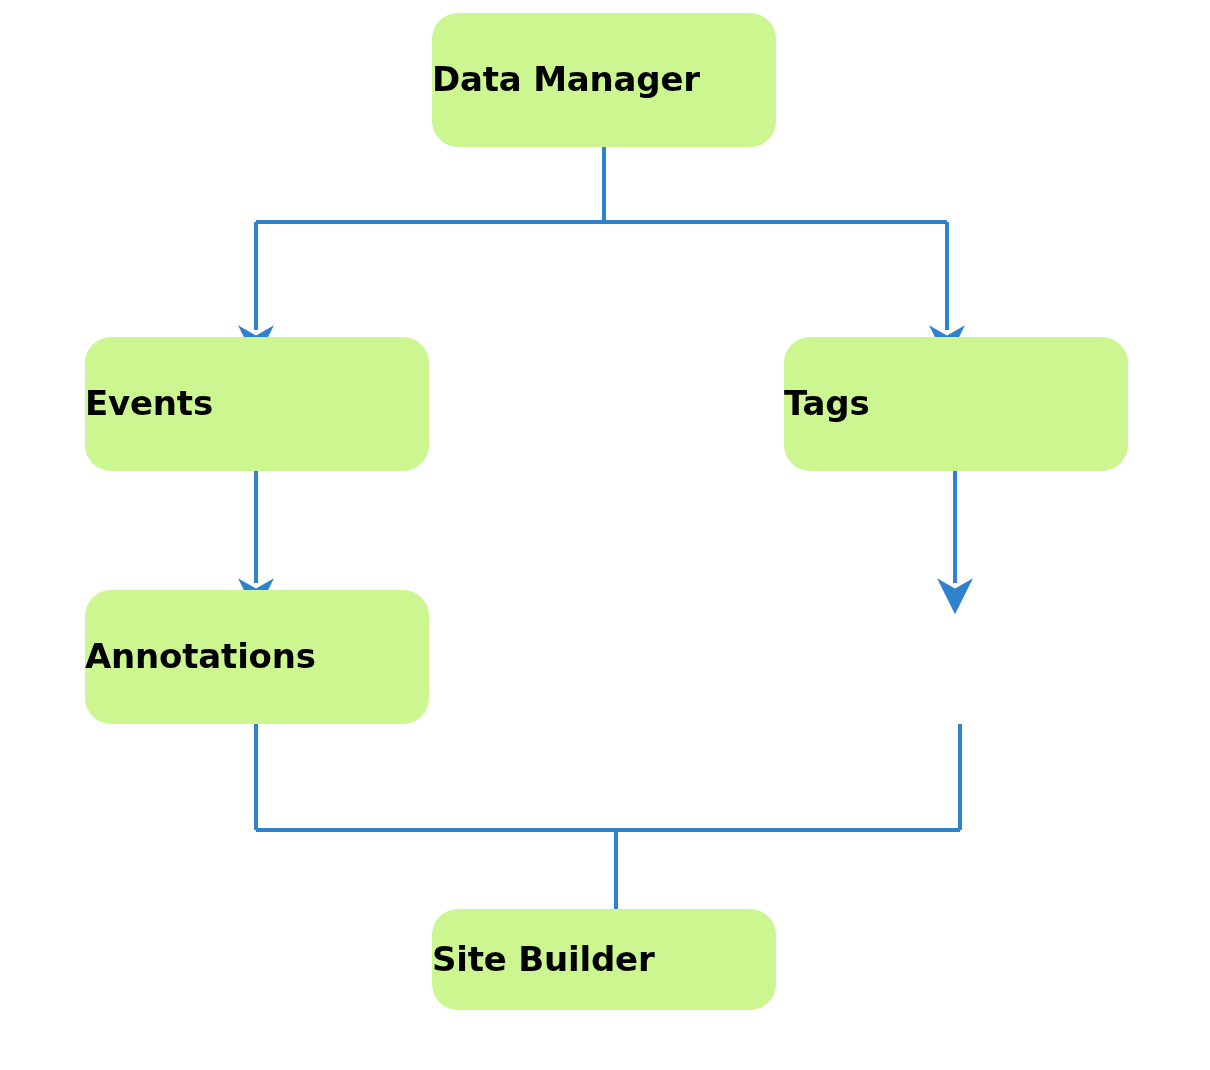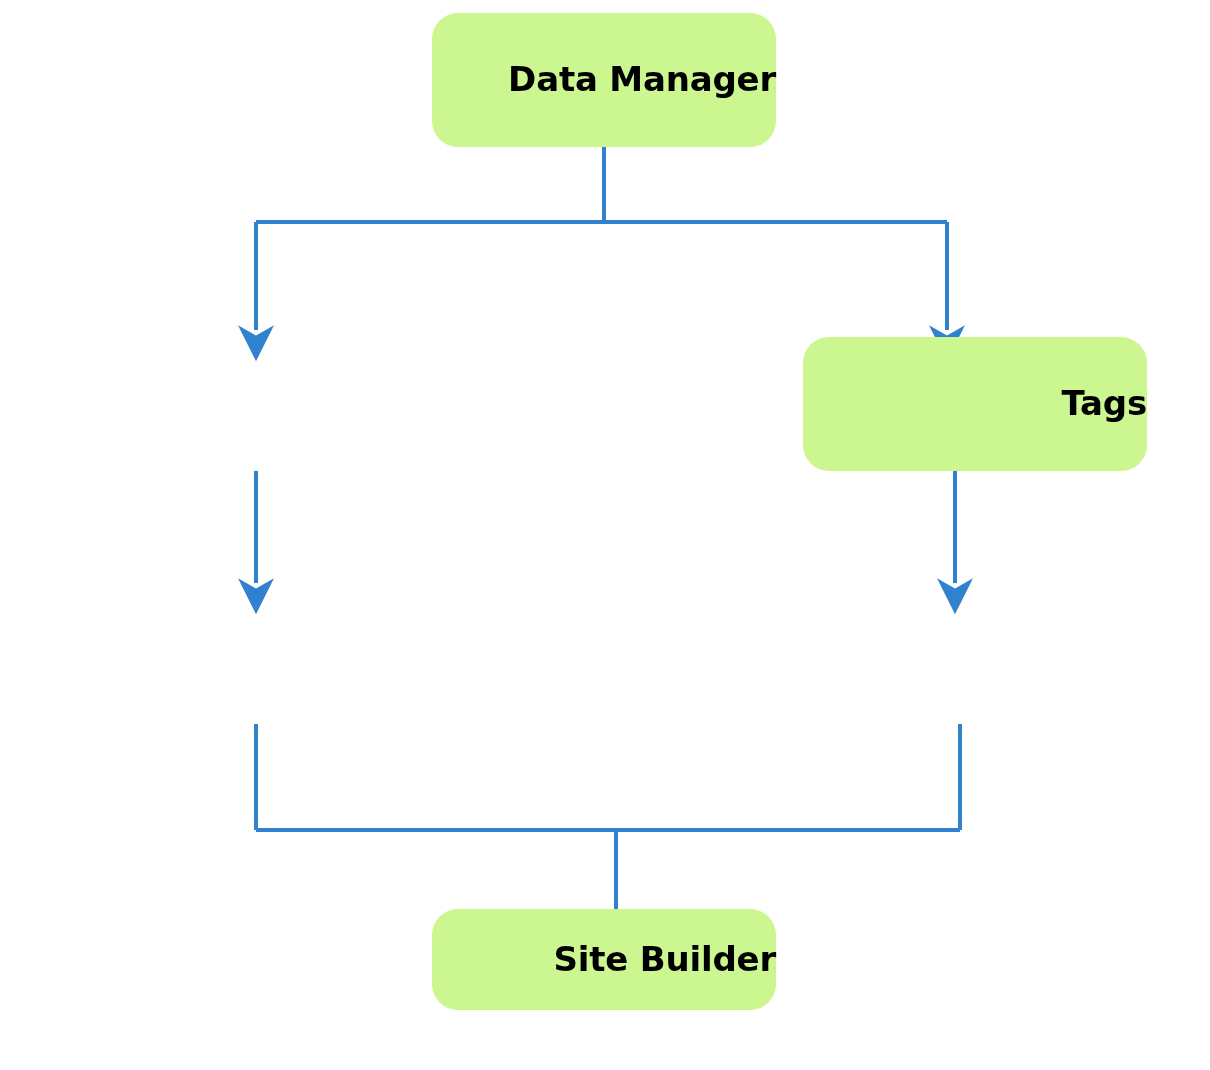--- a/index.html
+++ b/index.html
@@ -22,40 +22,40 @@
     left: 0;
     top: 0;
     width: 1210px;
     height: 1070px;
   }
   .flow-node {
     position: absolute;
     box-sizing: border-box;
     display: flex;
     align-items: center;
-    justify-content: flex-end;
+    justify-content: flex-start;
     background: #ccf68f;
     border-radius: 26px;
     color: #000000;
     text-align: center;
     z-index: 2;
   }
   .flow-node .node-label {
     font-family: "DejaVu Sans", sans-serif;
     font-weight: bold;
     font-size: 34px;
     line-height: 1.1;
     letter-spacing: -0.2px;
     color: #000000;
     white-space: nowrap;
   }
   
   #node-data-manager  { left: 432px; top: 13px;  width: 344px; height: 134px; }
   #node-events        { left: 85px;  top: 337px; width: 344px; height: 134px; }
-  #node-tags          { left: 803px; top: 337px; width: 344px; height: 134px; }
+  #node-tags          { left: 784px; top: 337px; width: 344px; height: 134px; }
   #node-annotations   { left: 85px;  top: 590px; width: 344px; height: 134px; }
   #node-tag-groups    { left: 782px; top: 590px; width: 344px; height: 134px; }
   #node-site-builder  { left: 432px; top: 909px; width: 344px; height: 101px; }
 </style>
 </head>
 <body>
 
 <div id="diagram-canvas">
 
   <svg id="edge-layer" viewBox="0 0 1210 1070" width="1210" height="1070" xmlns="http://www.w3.org/2000/svg">
@@ -83,24 +83,30 @@
 
     <path d="M 256 830 L 960 830" fill="none" stroke="#3182ce" stroke-width="4"></path>
 
     <path d="M 616 830 L 616 912" fill="none" stroke="#3182ce" stroke-width="4"></path>
   </svg>
 
   <div class="flow-node" id="node-data-manager">
     <span class="node-label">Data Manager</span>
   </div>
 
+  <div class="flow-node" id="node-events">
+    <span class="node-label">Events</span>
+  </div>
 
   <div class="flow-node" id="node-tags">
     <span class="node-label">Tags</span>
   </div>
 
+  <div class="flow-node" id="node-annotations">
+    <span class="node-label">Annotations</span>
+  </div>
 
 
   <div class="flow-node" id="node-site-builder">
     <span class="node-label">Site Builder</span>
   </div>
 
 </div>
 
 </body></html>

